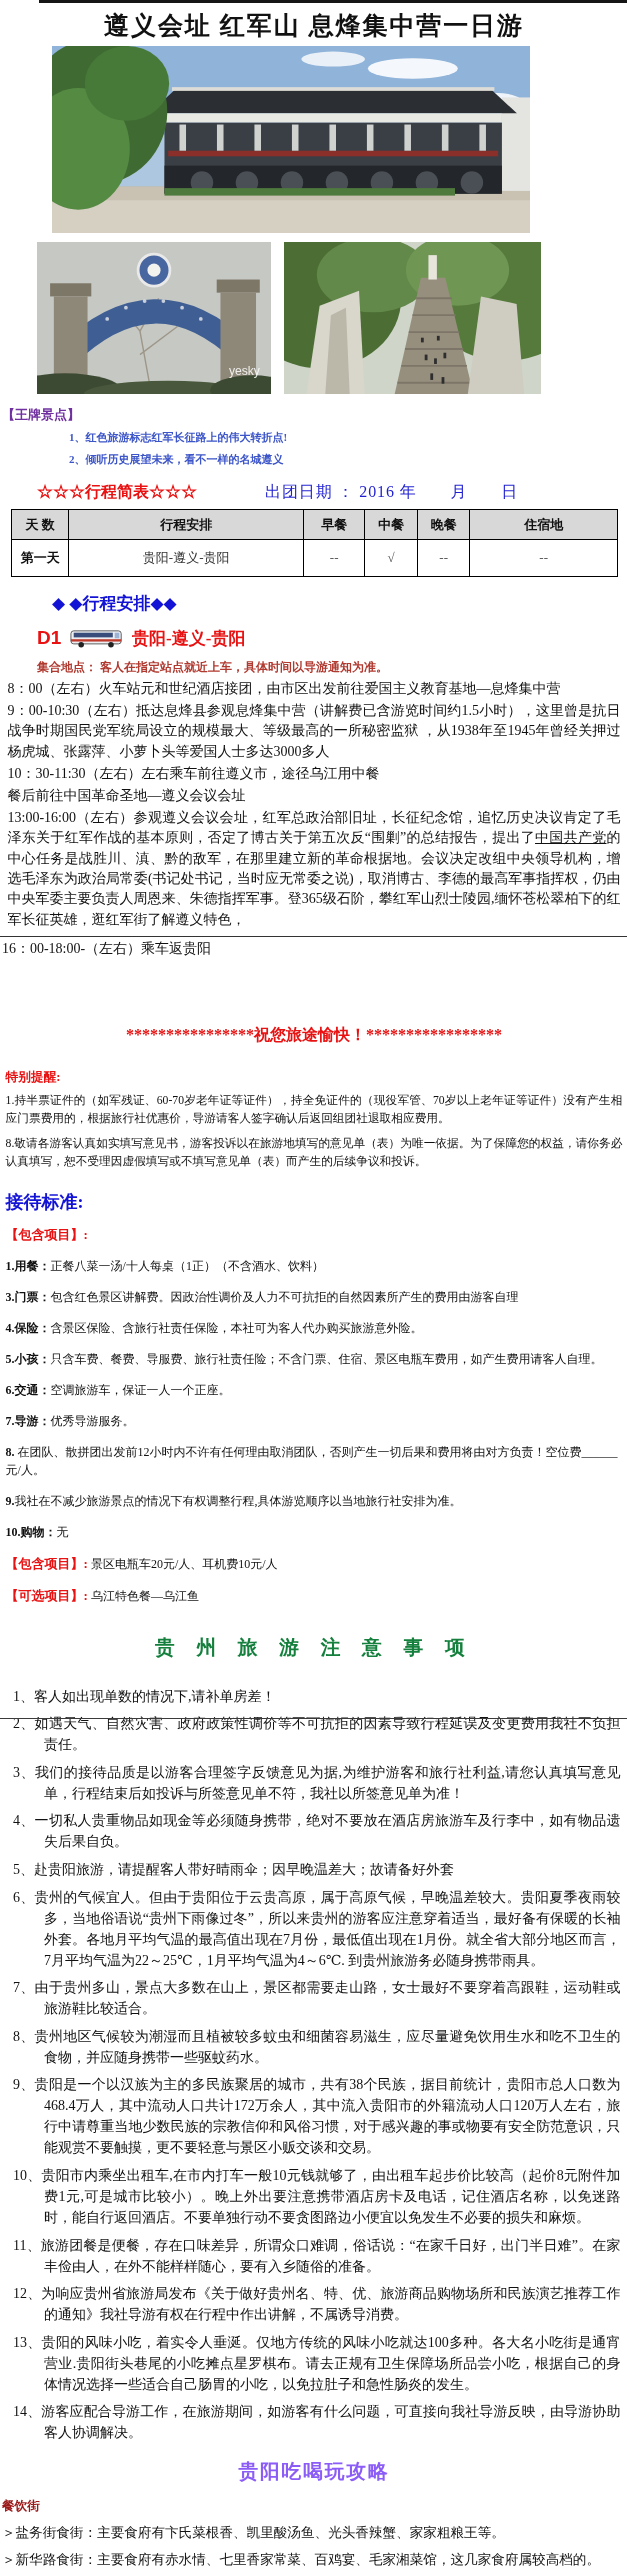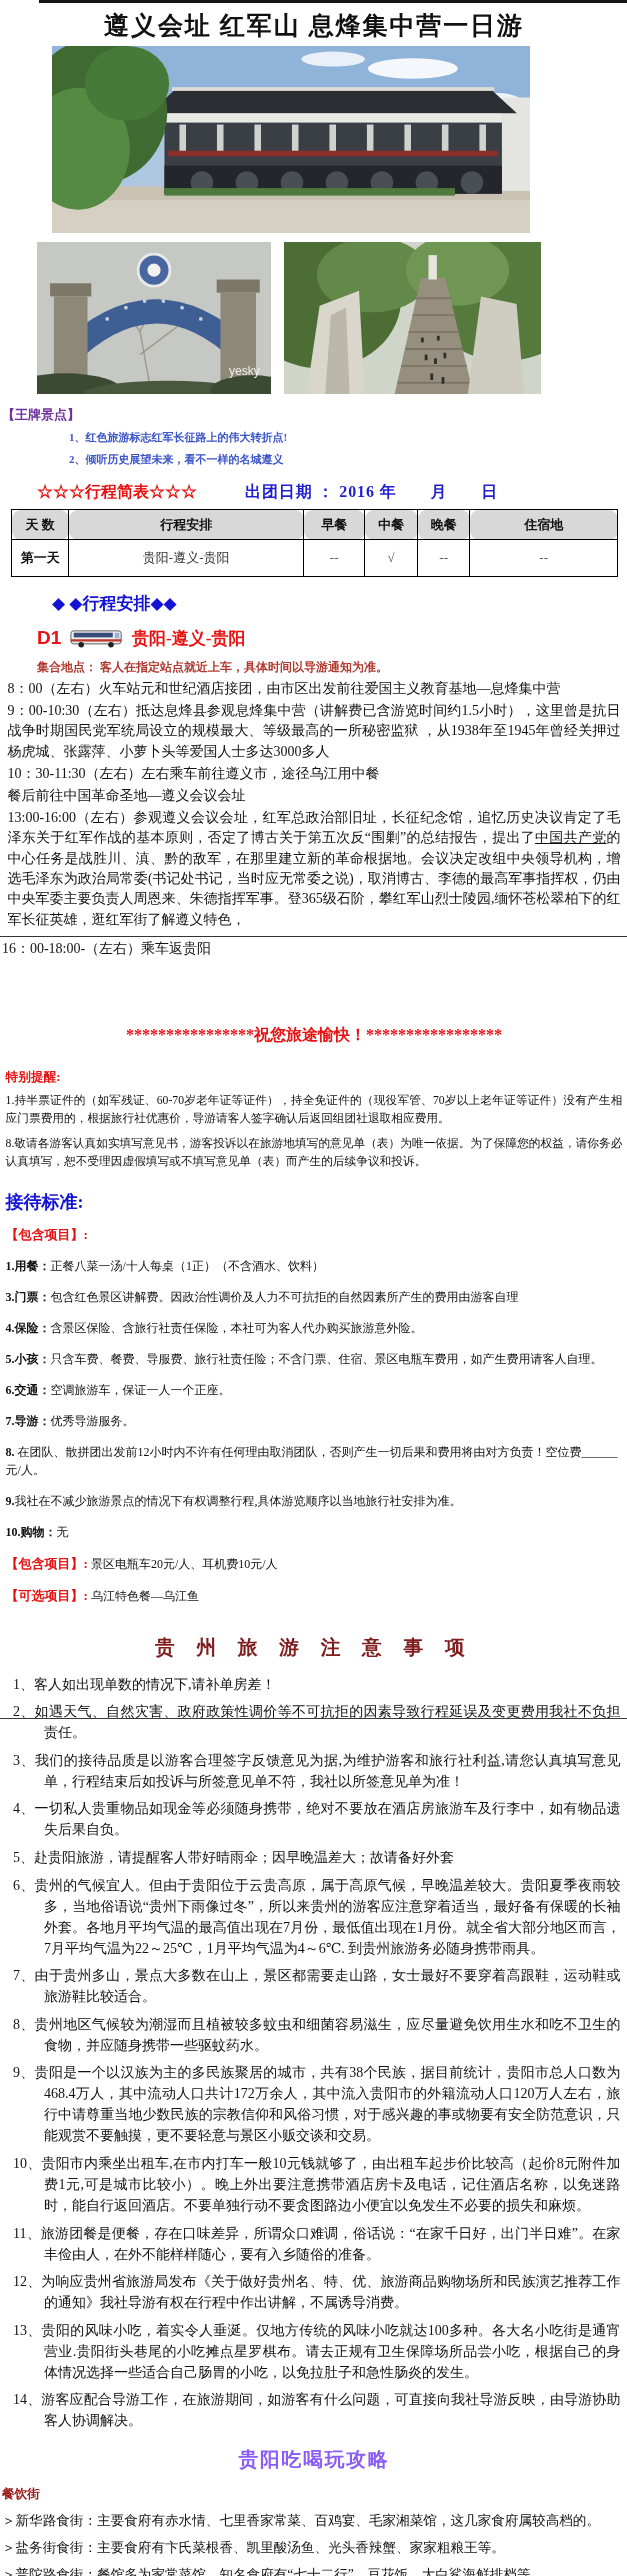--- a/index.html
+++ b/index.html
@@ -23,24 +23,24 @@
   }
   .photo{display:block;}
   .photo-main{width:478px;height:187px;margin-left:52px;}
   .photo-row{display:flex;gap:13px;margin:9.4px 0 0 37px;}
   .photo-left{width:234px;height:152px;}
   .photo-right{width:257px;height:152px;}
   .hl-label{margin:11.2px 0 0 1.9px;font-size:13px;font-weight:bold;color:#7030a0;}
   .hl-item{margin:6.6px 0 0 69px;font-size:11px;font-weight:bold;color:#3c55c8;}
   .sched-head{display:flex;align-items:flex-start;margin:15px 0 6.6px 37px;}
   .sched-title{color:#e81212;font-weight:bold;font-size:16px;}
-  .sched-date{color:#1f1fd0;font-weight:bold;font-size:16px;margin-left:48px;letter-spacing:0.9px;}
+  .sched-date{color:#1f1fd0;font-weight:normal;font-size:16px;margin-left:68px;letter-spacing:0.9px;}
   table.sched{border-collapse:collapse;margin-left:11.2px;width:607px;table-layout:fixed;}
   table.sched th,table.sched td{border:1.9px solid #000;text-align:center;padding:0;}
-  table.sched th{background:#d8d8d8;height:29px;font-size:13px;font-weight:bold;border-radius:9px;}
+  table.sched th{background:#d8d8d8;height:29px;font-size:13px;font-weight:bold;}
   table.sched td{height:36px;font-size:13px;color:#555;}
   table.sched td.first{font-weight:bold;color:#111;}
   table.sched td.route{color:#333;}
   .c1{width:56px}.c2{width:234px}.c3{width:60px}.c4{width:52px}.c5{width:51px}
   .sec-title{margin:15px 0 11.2px 52px;color:#1313d6;font-weight:bold;font-size:17px;}
   .day-head{display:flex;align-items:center;gap:8.4px;margin:1.9px 0 9.4px 37px;}
   .d1{color:#e81212;font-weight:bold;font-size:19px;font-family:"Liberation Sans",sans-serif;}
   .bus{display:inline-block;width:54px;height:20.6px;}
   .route-title{color:#e81212;font-weight:bold;font-size:17px;}
   .meeting{margin:3.7px 0 2.8px 37px;color:#b03a30;font-weight:bold;font-size:12px;}
@@ -49,21 +49,21 @@
   .pb-line{border-top:1.9px solid #333;margin:5.6px 0 3.7px 0;}
   .return-line{margin:1.9px 0 0 1.9px;font-size:14px;}
   .wish{margin-top:67px;text-align:center;color:#e81212;font-weight:bold;font-size:16px;}
   .remind-title{margin:22.5px 0 0 5.6px;color:#e81212;font-weight:bold;font-size:12.7px;}
   .remind{margin:6.6px 5.6px 0;font-size:11.7px;line-height:1.55;text-align:justify;}
   .recept-title{margin:19px 0 3.7px 5.6px;color:#1313d6;font-weight:bold;font-size:18px;}
   .inc-label{margin:11.2px 0 0 5.6px;color:#e81212;font-weight:bold;font-size:13px;}
   .ritem{margin:13px 5.6px 0;font-size:12px;line-height:1.5;}
   .ritem b{font-weight:bold;}
   .ritem .redlab{color:#e81212;font-size:13px;}
-  .notes-title{margin:28px 0 13px;text-align:center;color:#7f1d1d;font-weight:bold;font-size:19.7px;letter-spacing:8.4px;}
+  .notes-title{margin:28px 0 25px;text-align:center;color:#15803d;font-weight:bold;font-size:19.7px;letter-spacing:8.4px;}
   .note{margin:4.7px 7.5px 6.6px 13px;padding-left:31px;text-indent:-31px;font-size:14px;line-height:1.5;text-align:justify;}
   .guide-title{margin:15px 0 7.5px;text-align:center;color:#8b5cf6;font-weight:bold;font-size:19.7px;letter-spacing:1.9px;}
   .street-label{margin:13px 0 1.9px 1.9px;color:#9a1a1a;font-weight:bold;font-size:12.7px;}
   .street{margin:7.5px 1.9px 0;font-size:13.6px;line-height:1.45;text-align:justify;}
   .pb-line-2{position:absolute;left:0;right:0;top:1718px;border-top:1.9px solid #3a3a3a;}
 </style>
 </head>
 <body>
 
 <div class="doc">
@@ -265,19 +265,19 @@
   <div class="note">9、贵阳是一个以汉族为主的多民族聚居的城市，共有38个民族，据目前统计，贵阳市总人口数为468.4万人，其中流动人口共计172万余人，其中流入贵阳市的外籍流动人口120万人左右，旅行中请尊重当地少数民族的宗教信仰和风俗习惯，对于感兴趣的事或物要有安全防范意识，只能观赏不要触摸，更不要轻意与景区小贩交谈和交易。</div>
   <div class="note">10、贵阳市内乘坐出租车,在市内打车一般10元钱就够了，由出租车起步价比较高（起价8元附件加费1元,可是城市比较小）。晚上外出要注意携带酒店房卡及电话，记住酒店名称，以免迷路时，能自行返回酒店。不要单独行动不要贪图路边小便宜以免发生不必要的损失和麻烦。</div>
   <div class="note">11、旅游团餐是便餐，存在口味差异，所谓众口难调，俗话说：“在家千日好，出门半日难”。在家丰俭由人，在外不能样样随心，要有入乡随俗的准备。</div>
   <div class="note">12、为响应贵州省旅游局发布《关于做好贵州名、特、优、旅游商品购物场所和民族演艺推荐工作的通知》我社导游有权在行程中作出讲解，不属诱导消费。</div>
   <div class="note">13、贵阳的风味小吃，着实令人垂涎。仅地方传统的风味小吃就达100多种。各大名小吃街是通宵营业.贵阳街头巷尾的小吃摊点星罗棋布。请去正规有卫生保障场所品尝小吃，根据自己的身体情况选择一些适合自己肠胃的小吃，以免拉肚子和急性肠炎的发生。</div>
   <div class="note">14、游客应配合导游工作，在旅游期间，如游客有什么问题，可直接向我社导游反映，由导游协助客人协调解决。</div>
 
   <h2 class="guide-title">贵阳吃喝玩攻略</h2>
 
   <div class="street-label">餐饮街</div>
+  <div class="street">＞盐务街食街：主要食府有卞氏菜根香、凯里酸汤鱼、光头香辣蟹、家家粗粮王等。</div>
   <div class="street">＞新华路食街：主要食府有赤水情、七里香家常菜、百鸡宴、毛家湘菜馆，这几家食府属较高档的。</div>
-  <div class="street">＞盐务街食街：主要食府有卞氏菜根香、凯里酸汤鱼、光头香辣蟹、家家粗粮王等。</div>
   <div class="street">＞普陀路食街：餐馆多为家常菜馆，知名食府有“七十二行”、豆花饭、大白鲨海鲜排档等。</div>
 
   <div class="pb-line-2"></div>
 </div>
 
 
 </body></html>

